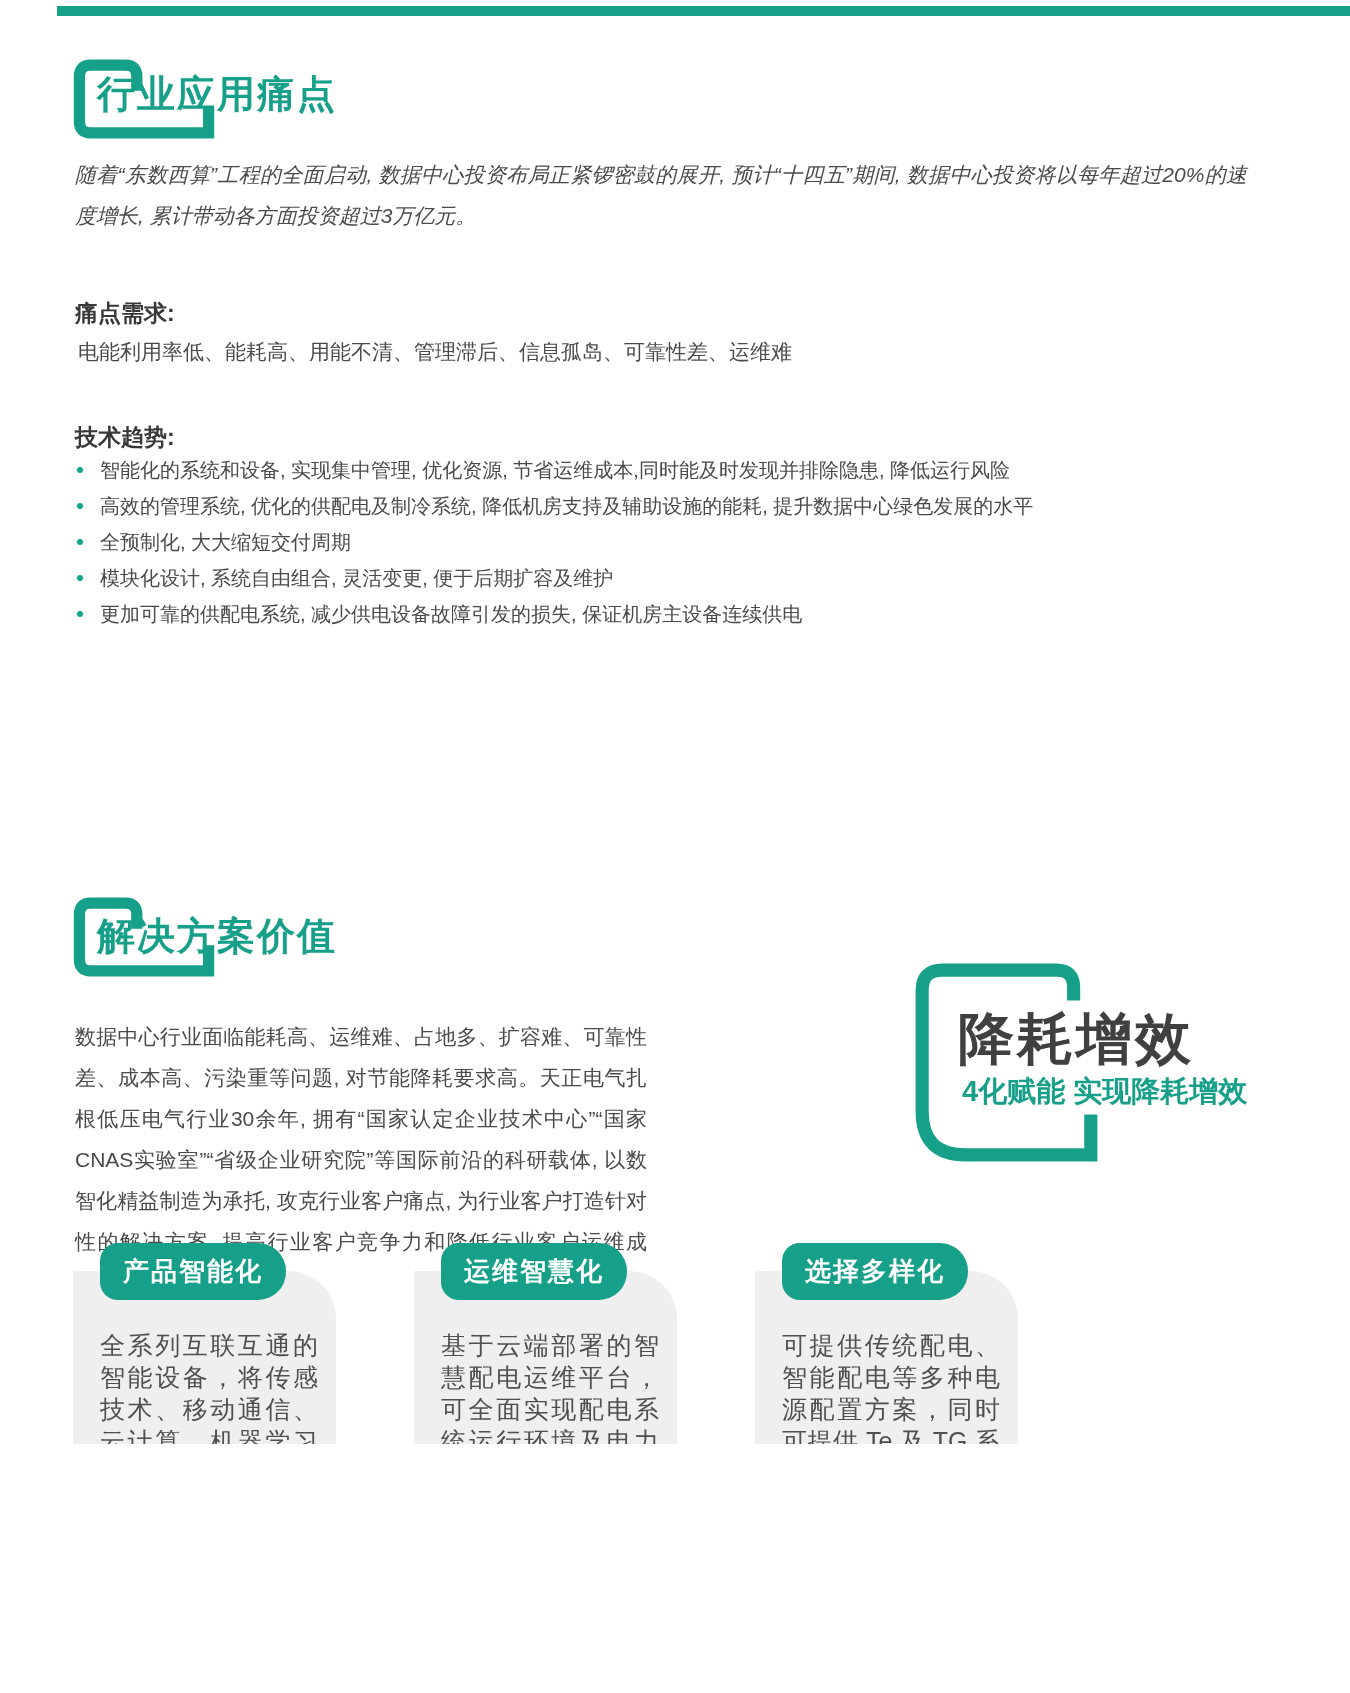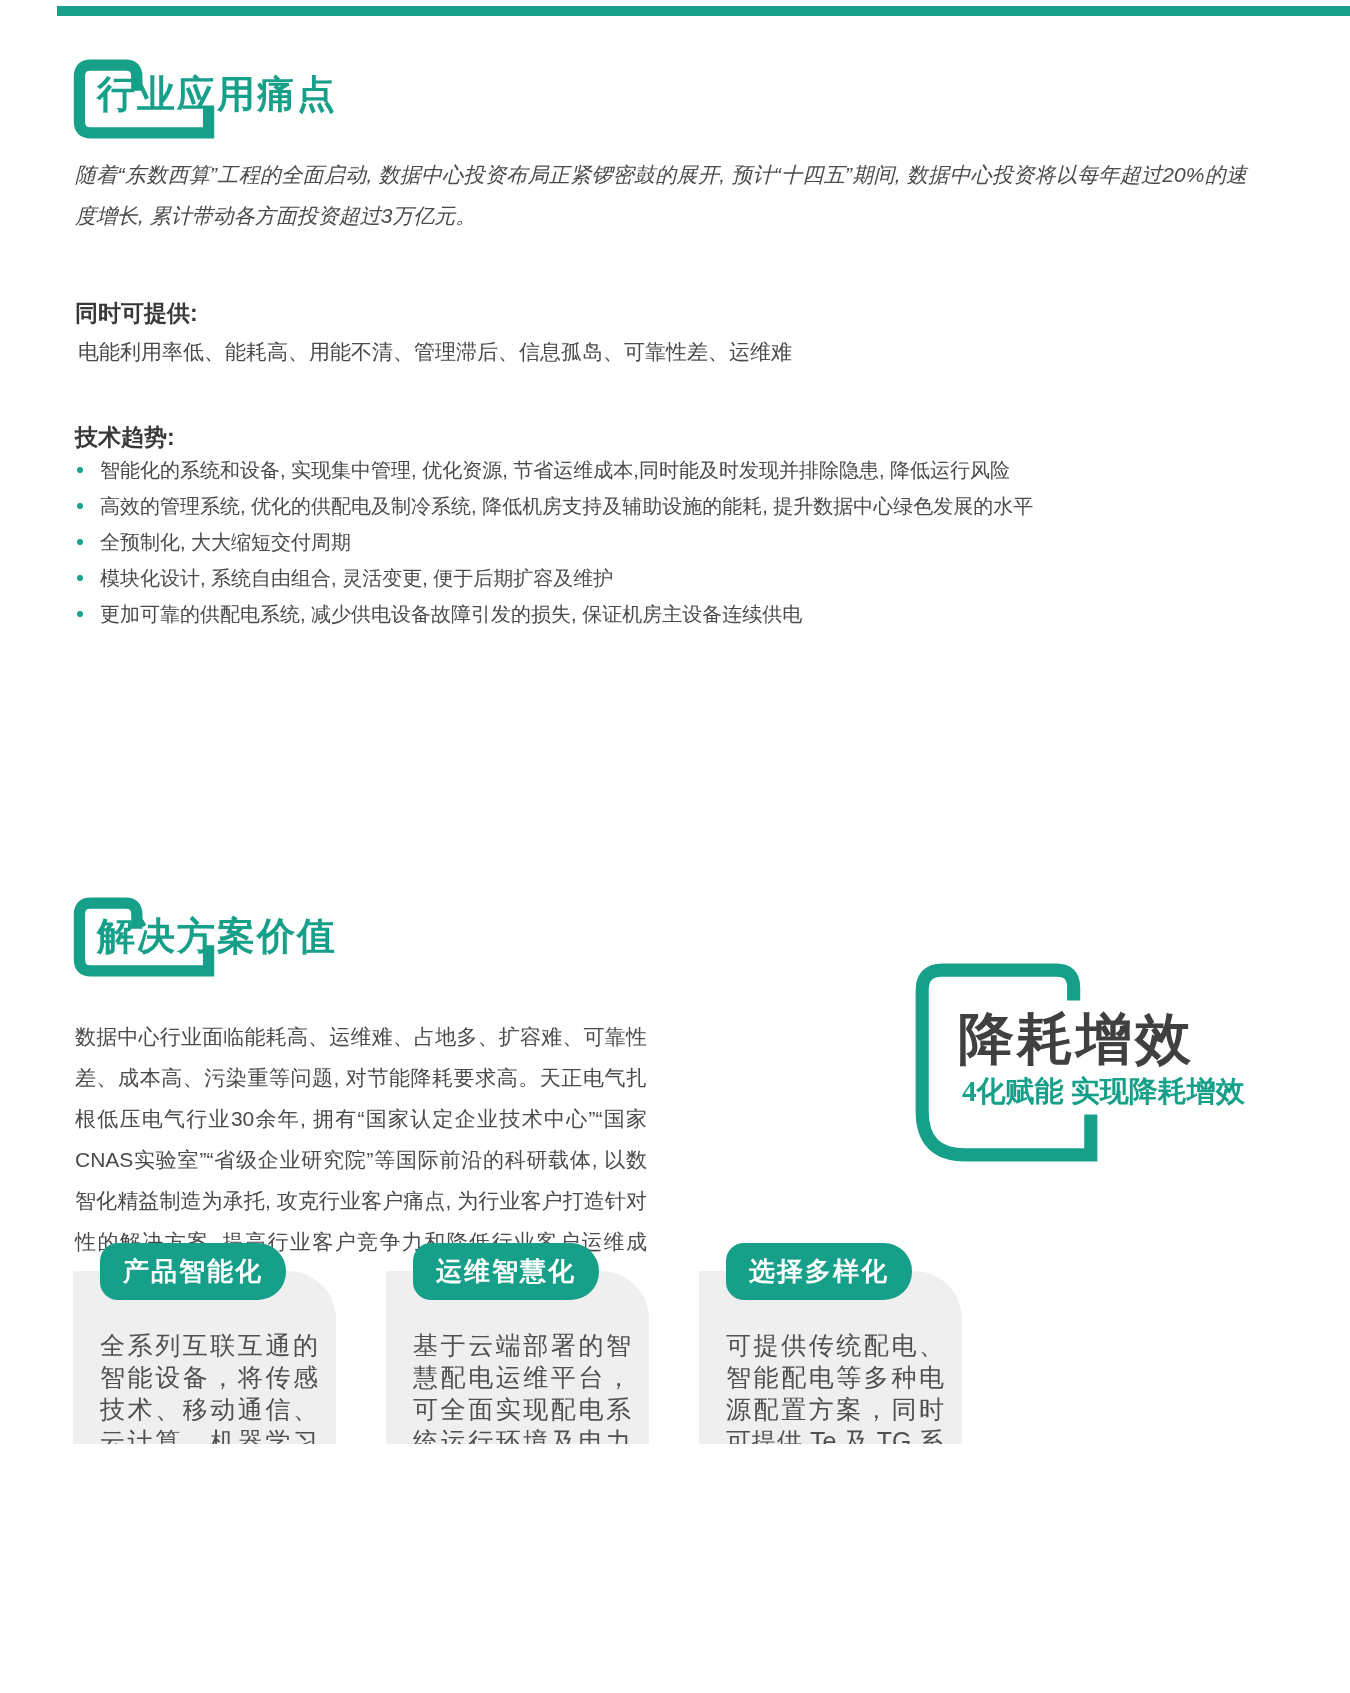--- a/index.html
+++ b/index.html
@@ -45,25 +45,25 @@
     font-size:21px;line-height:41px;color:#4a4a4a;text-align:justify;
   }
 
   .icon-big{position:absolute;left:912px;top:960px;}
   .hl-title{
     position:absolute;left:958px;top:1002px;margin:0;font-size:56px;font-weight:800;
     color:#404040;letter-spacing:3px;white-space:nowrap;
   }
   .hl-sub{
     position:absolute;left:962px;top:1072px;margin:0;font-size:29px;font-weight:700;
-    color:#17a089;white-space:nowrap;font-family:Liberation Serif, serif;
+    color:#17a089;white-space:nowrap;
   }
 
   .cards{
-    position:absolute;left:73px;top:1243px;width:1202px;display:flex;gap:50px;
+    position:absolute;left:73px;top:1243px;width:1202px;display:flex;gap:78px;
   }
   .card{position:relative;width:263px;flex:0 0 263px;}
   .badge{
     position:absolute;left:27px;top:0;z-index:2;height:57px;line-height:57px;
     padding:0 23px;background:#17a089;color:#ffffff;font-size:26px;font-weight:800;
     letter-spacing:2px;border-radius:18px 28px 28px 18px;white-space:nowrap;
   }
   .card-body{
     margin-top:28px;height:339px;background:#efefef;border-radius:0 48px 0 48px;
     box-sizing:border-box;padding:58px 18px 0 27px;
@@ -79,21 +79,21 @@
 
   <div class="top-bar"></div>
 
   <svg class="icon-small" style="left:72px;top:58px;" width="144" height="82" viewBox="0 0 140 80">
     <path d="M 63 32 L 63 18 Q 63 7 52 7 L 18 7 Q 7 7 7 18 L 7 62 Q 7 73 18 73 L 133 73 L 133 48" fill="none" stroke="#17a089" stroke-width="11"></path>
   </svg>
   <h1 class="sec-title t1">行业应用痛点</h1>
 
   <p class="intro">随着“东数西算”工程的全面启动, 数据中心投资布局正紧锣密鼓的展开, 预计“十四五”期间, 数据中心投资将以每年超过20%的速度增长, 累计带动各方面投资超过3万亿元。</p>
 
-  <h2 class="sub-heading h-pain">同时可提供:</h2>
+  <h2 class="sub-heading h-pain">痛点需求:</h2>
   <p class="pain-text">电能利用率低、能耗高、用能不清、管理滞后、信息孤岛、可靠性差、运维难</p>
 
   <h2 class="sub-heading h-trend">技术趋势:</h2>
   <ul class="trend-list">
     <li><span class="dot"></span><span>智能化的系统和设备, 实现集中管理, 优化资源, 节省运维成本,同时能及时发现并排除隐患, 降低运行风险</span></li>
     <li><span class="dot"></span><span>高效的管理系统, 优化的供配电及制冷系统, 降低机房支持及辅助设施的能耗, 提升数据中心绿色发展的水平</span></li>
     <li><span class="dot"></span><span>全预制化, 大大缩短交付周期</span></li>
     <li><span class="dot"></span><span>模块化设计, 系统自由组合, 灵活变更, 便于后期扩容及维护</span></li>
     <li><span class="dot"></span><span>更加可靠的供配电系统, 减少供电设备故障引发的损失, 保证机房主设备连续供电</span></li>
   </ul>

